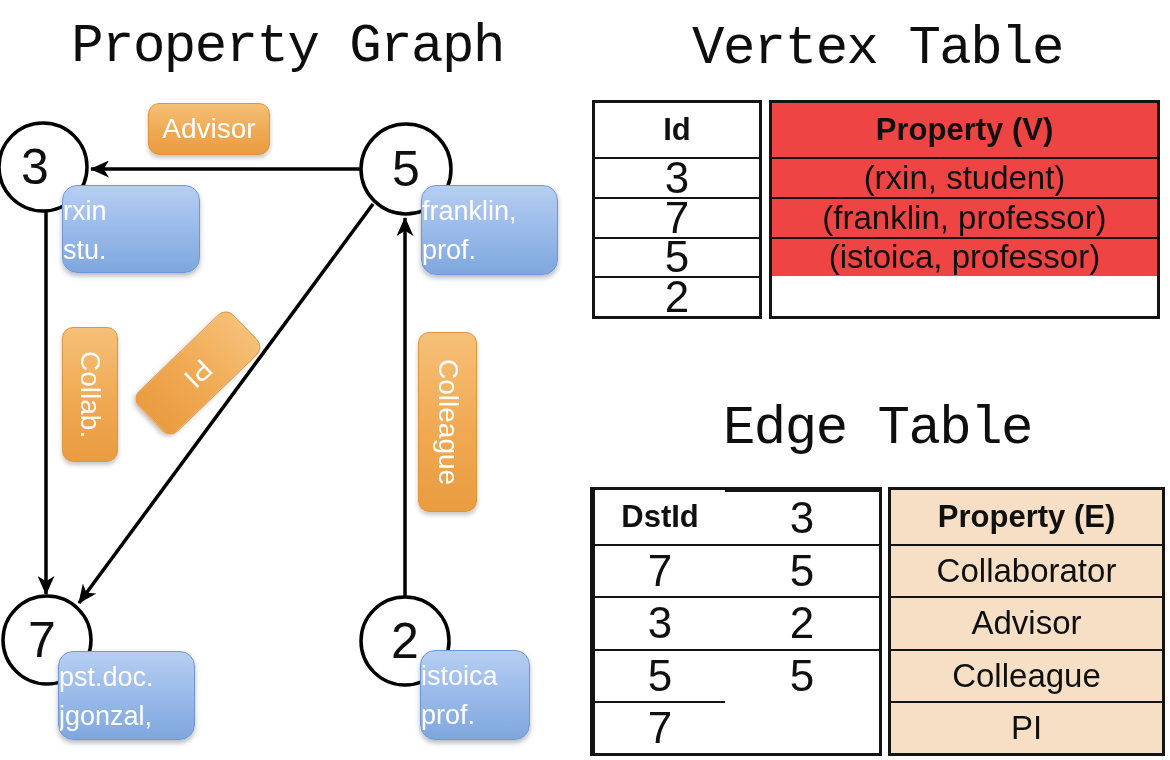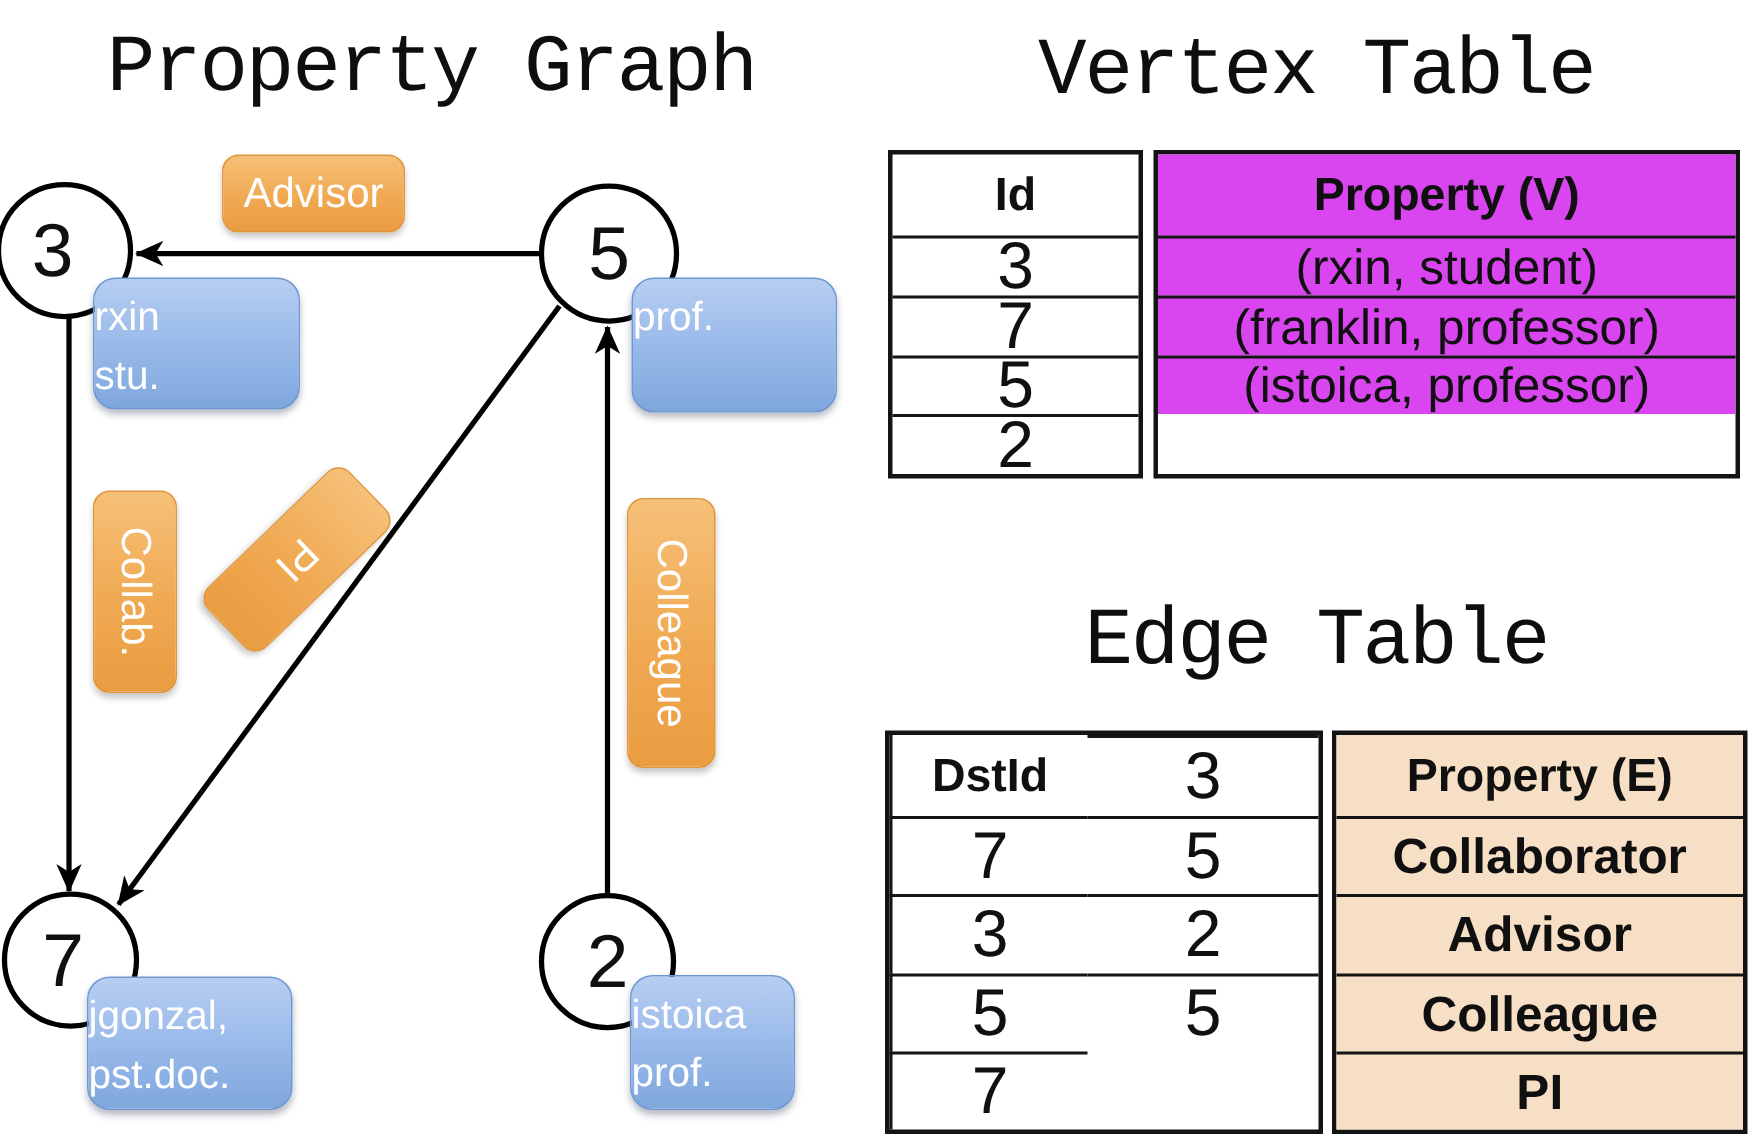--- a/index.html
+++ b/index.html
@@ -46,22 +46,22 @@
     border:3px solid #141414; display:grid; background:#fff;
   }
   .sub-table .cell {
     display:flex; align-items:center; justify-content:center;
     font-size:33px; color:#101010; overflow:hidden; white-space:nowrap;
   }
   .sub-table .cell.hdr { font-weight:bold; font-size:31px; }
   .sub-table .cell.num { font-size:44px; }
   .sub-table .cell.rowline { border-top:2.5px solid #141414; }
   .sub-table .cell.c2 { border-left:2.5px solid #141414; }
-  .bg-blue { background:#d946ef;text-align:center; }
-  .bg-tan  { background:#f6dfc5;font-weight:bold; }
+  .bg-blue { background:#ef4444;text-align:center; }
+  .bg-tan  { background:#f6dfc5; }
 </style>
 </head>
 <body>
 
 <div class="canvas">
 
   <div class="title" id="graph-title">Property Graph</div>
 
   <svg class="graph" width="585" height="760" viewBox="0 0 585 760">
     <defs>
@@ -84,25 +84,26 @@
   <div class="node-num" style="left:-5px;  top:138px;">3</div>
   <div class="node-num" style="left:366px; top:140px;">5</div>
   <div class="node-num" style="left:2px;   top:611px;">7</div>
   <div class="node-num" style="left:365px; top:612px;">2</div>
 
   <div class="prop-box" style="left:62px;  top:185px; width:138px; height:88px;">
     <div>rxin</div>
     <div>stu.</div>
   </div>
   <div class="prop-box" style="left:421px; top:185px; width:137px; height:90px;">
+    <div>franklin,</div>
     <div>prof.</div>
   </div>
   <div class="prop-box" style="left:58px;  top:651px; width:137px; height:89px;">
+    <div>pst.doc.</div>
     <div>jgonzal,</div>
-    <div>pst.doc.</div>
   </div>
   <div class="prop-box" style="left:420px; top:650px; width:110px; height:90px;">
     <div>istoica</div>
     <div>prof.</div>
   </div>
 
   <div class="edge-label" style="left:148px; top:103px; width:122px; height:52px;">Advisor</div>
   <div class="edge-label vert" style="left:62px; top:327px; width:56px; height:135px;">Collab.</div>
   <div class="edge-label vert" style="left:170px; top:307px; width:56px; height:132px; transform:rotate(46deg);">PI</div>
   <div class="edge-label vert" style="left:418px; top:332px; width:59px; height:180px;">Colleague</div>

